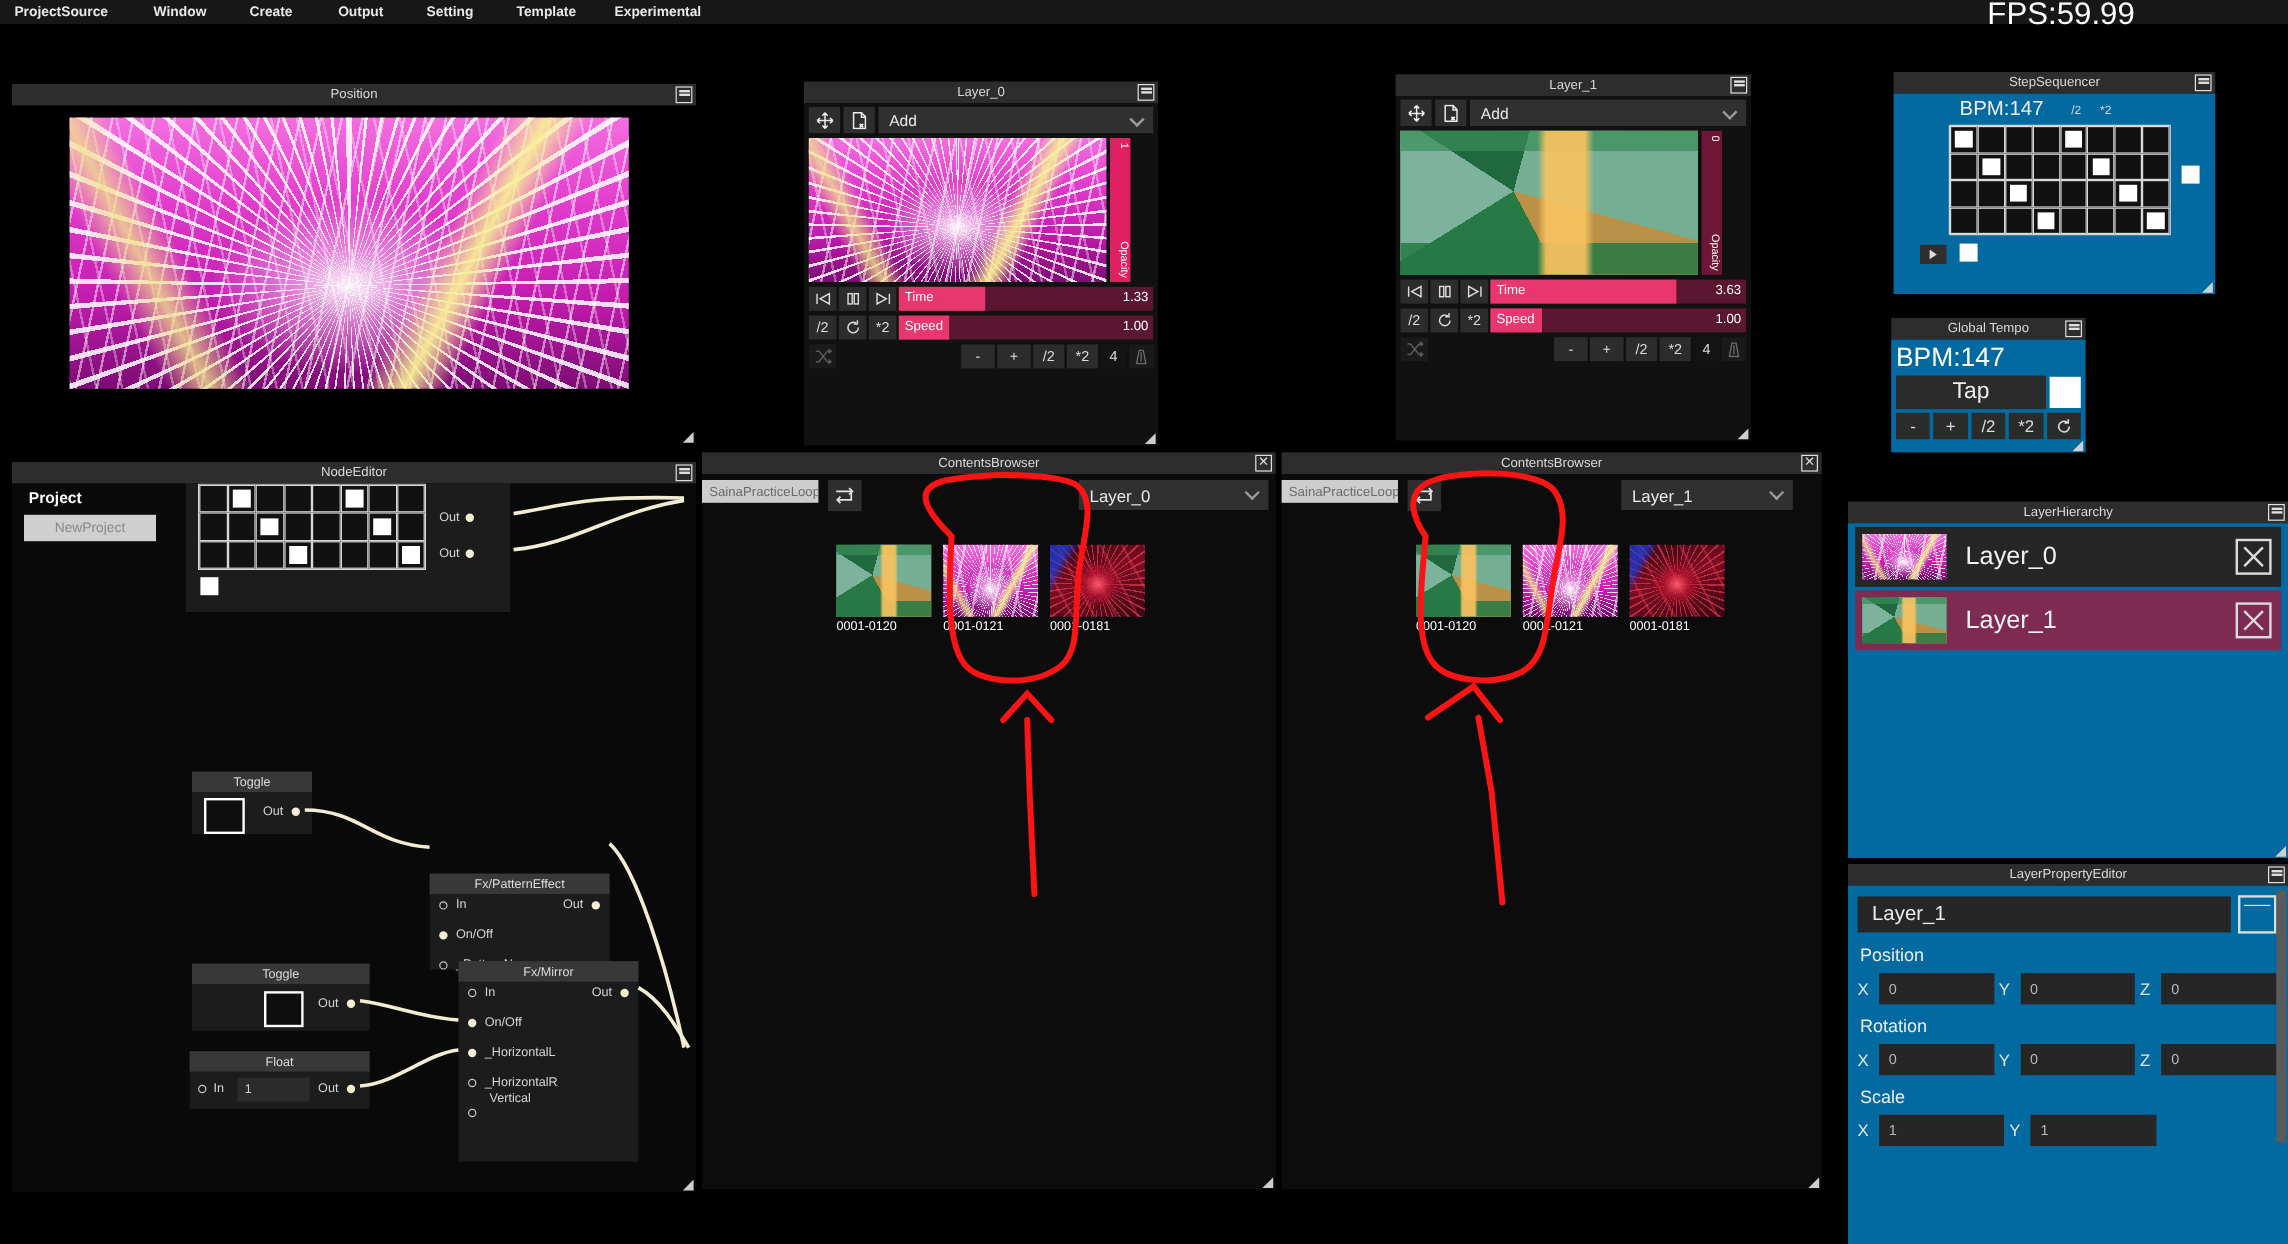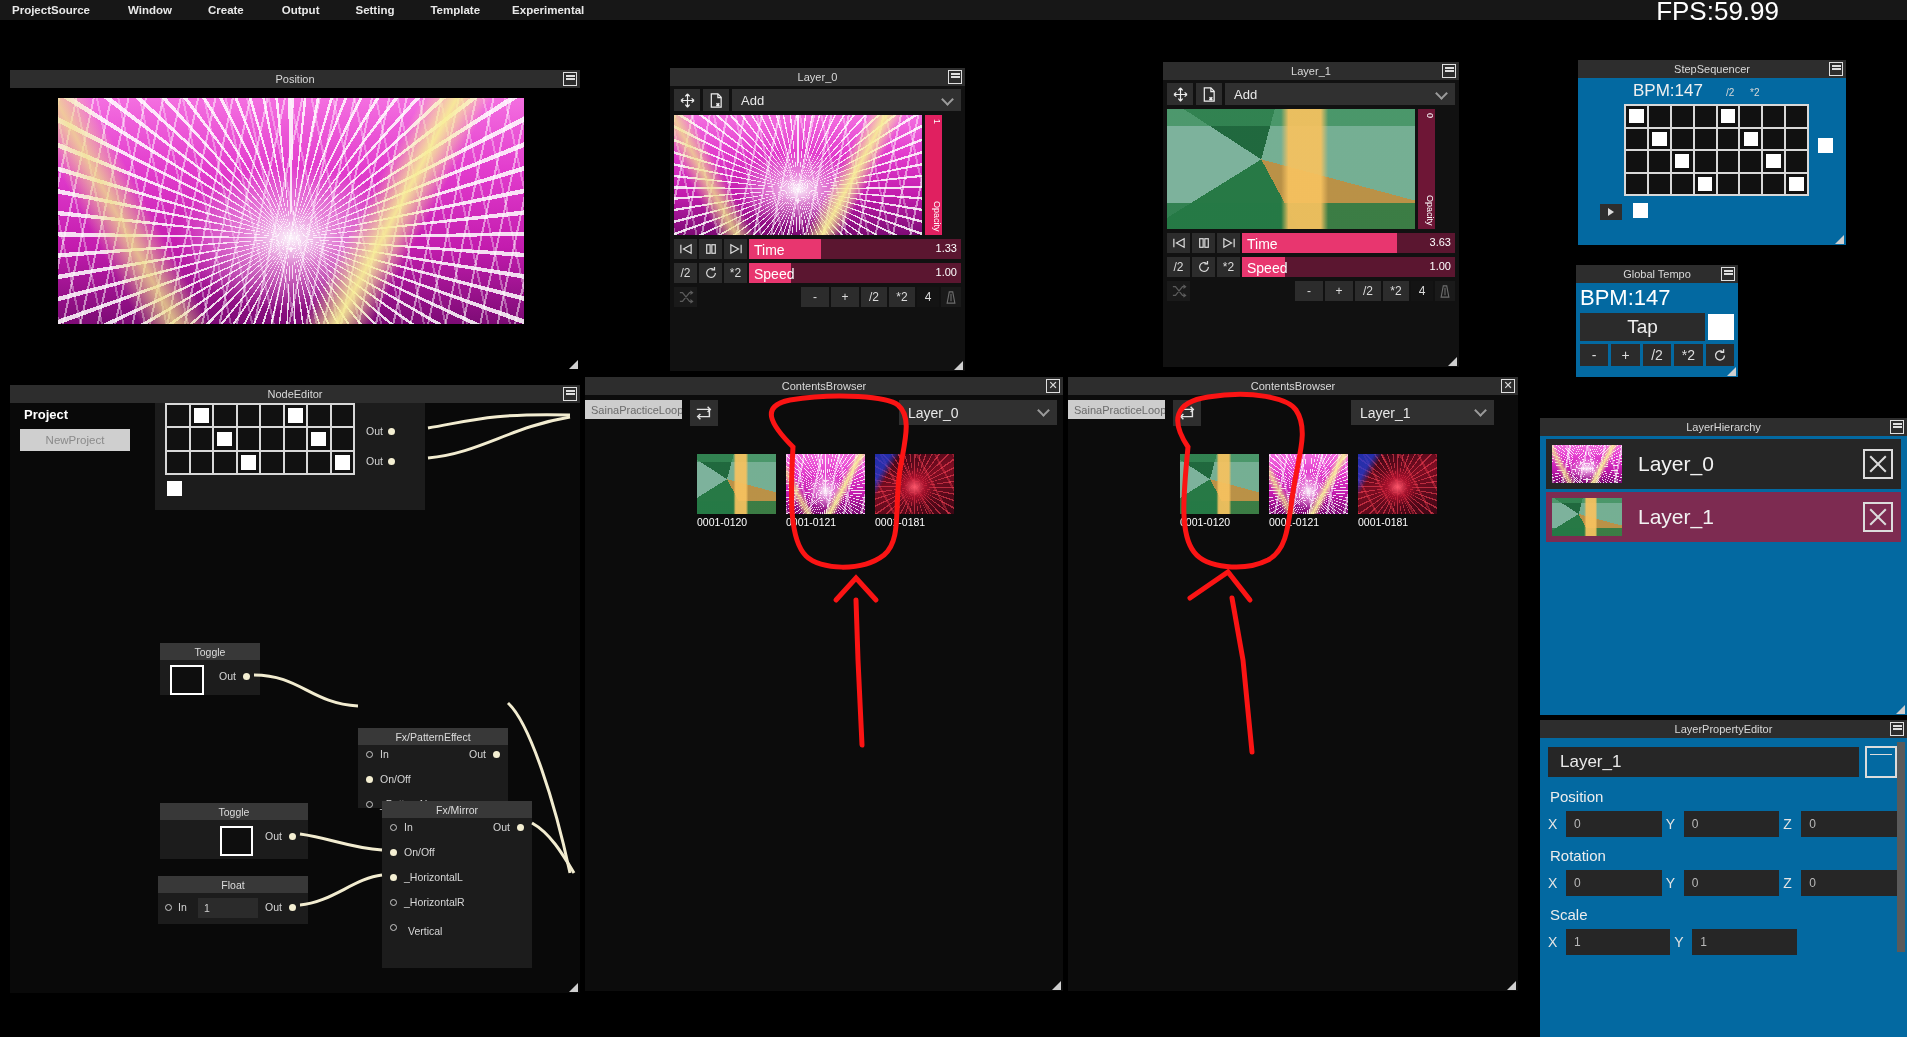--- a/index.html
+++ b/index.html
@@ -111,21 +111,21 @@
   .opfill{ position:absolute; left:0; right:0; bottom:0; background:#e02060; }
   .opfill.dark{ background:#6e1636; }
   .oplabel{
     position:absolute; bottom:3px; left:0; right:0; text-align:center;
     font-size:9px; color:#fff; writing-mode:vertical-rl;
   }
   .opnum{ position:absolute; top:4px; left:0; right:0; text-align:center; font-size:9px;
           color:#fff; writing-mode:vertical-rl; }
   .slider{ flex:1; height:20px; background:#5b1630; position:relative; color:#fff; font-size:11px;}
   .slider .sfill{ position:absolute; left:0; top:0; bottom:0; background:#e8366f; }
-  .slider .sname{ position:absolute; left:5px; top:3px; z-index:2; font-size:14px; }
+  .slider .sname{ position:absolute; left:5px; top:3px; z-index:2; font-size:11px; }
   .slider .sval{ position:absolute; right:4px; top:3px; z-index:2; font-size:11px; }
   .tbtn{ height:20px; min-width:23px; background:#2c2c2c; color:#dcdcdc; font-size:12px;
         display:flex; align-items:center; justify-content:center; }
   .seqcell{ border:1px solid #d8d8d8; background:#111; display:flex;
             align-items:center; justify-content:center; }
   .seqcell .on{ width:70%; height:70%; background:#fff; }
 
   
   .cb .pnl-body{ background:#0c0c0c; }
   .cbtab{ height:19px; background:#cdcdcd; color:#6b6b6b; font-size:11px;
@@ -297,21 +297,21 @@
       <div class="nhead">Fx/Mirror</div>
       <div class="ring" style="left:8px;top:23px;"></div>
       <div class="port" style="left:22px;top:20px;">In</div>
       <div class="dot" style="left:8px;top:48px;"></div>
       <div class="port" style="left:22px;top:45px;">On/Off</div>
       <div class="dot" style="left:8px;top:73px;"></div>
       <div class="port" style="left:22px;top:70px;">_HorizontalL</div>
       <div class="ring" style="left:8px;top:98px;"></div>
       <div class="port" style="left:22px;top:95px;">_HorizontalR</div>
       <div class="ring" style="left:8px;top:123px;"></div>
-      <div class="port" style="left:26px;top:124px;text-align:center;">Vertical</div>
+      <div class="port" style="left:26px;top:108px;text-align:center;">Vertical</div>
       <div class="port" style="right:22px;top:20px;">Out</div>
       <div class="dot" style="right:8px;top:23px;"></div>
     </div>
 
     <svg style="position:absolute;left:0;top:0;width:570px;height:590px;pointer-events:none">
       <g fill="none" stroke="#f2ecd0" stroke-width="3">
         <path d="M418,25 C460,18 480,10 560,12"></path>
         <path d="M418,55 C470,50 500,24 560,14"></path>
         <path d="M244,272 C290,272 300,300 348,303"></path>
         <path d="M498,300 C520,320 545,400 560,470"></path>

